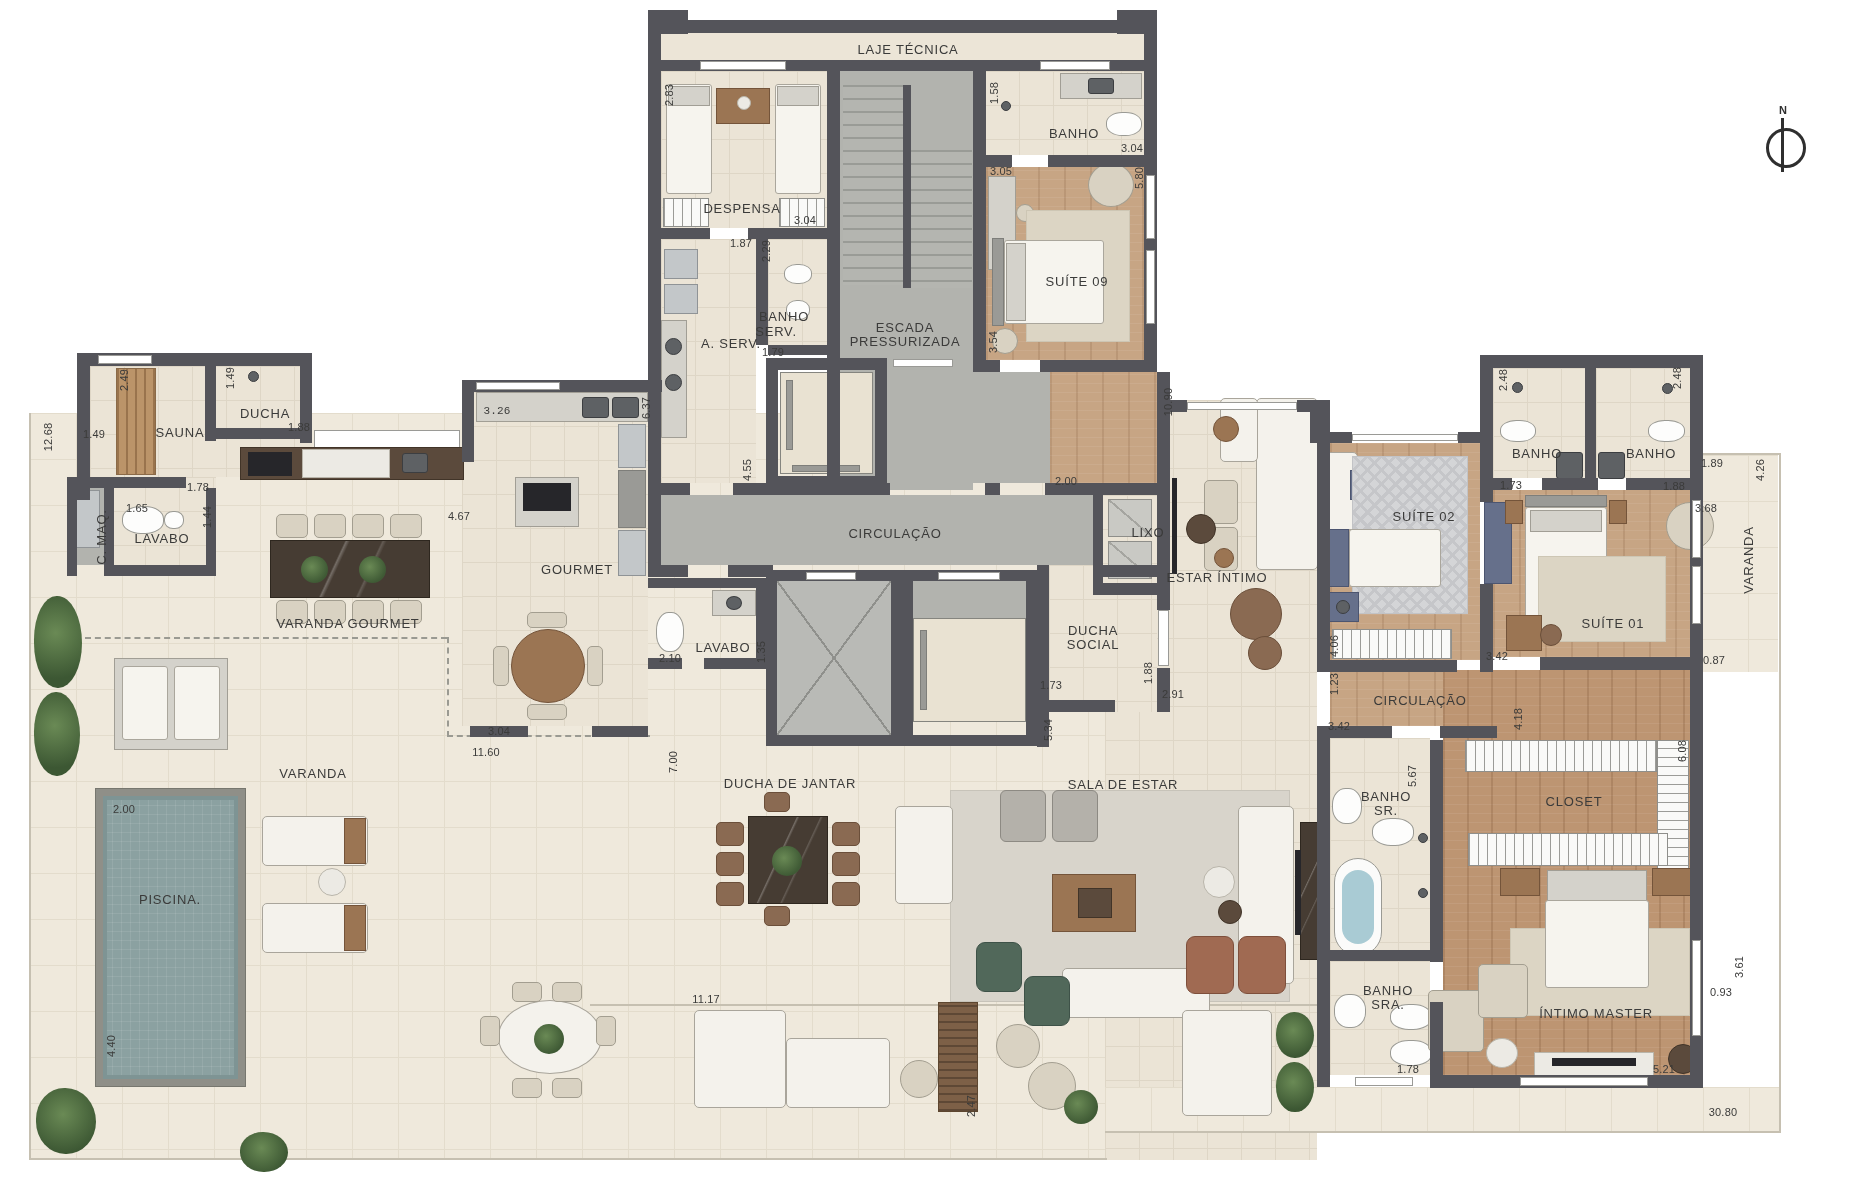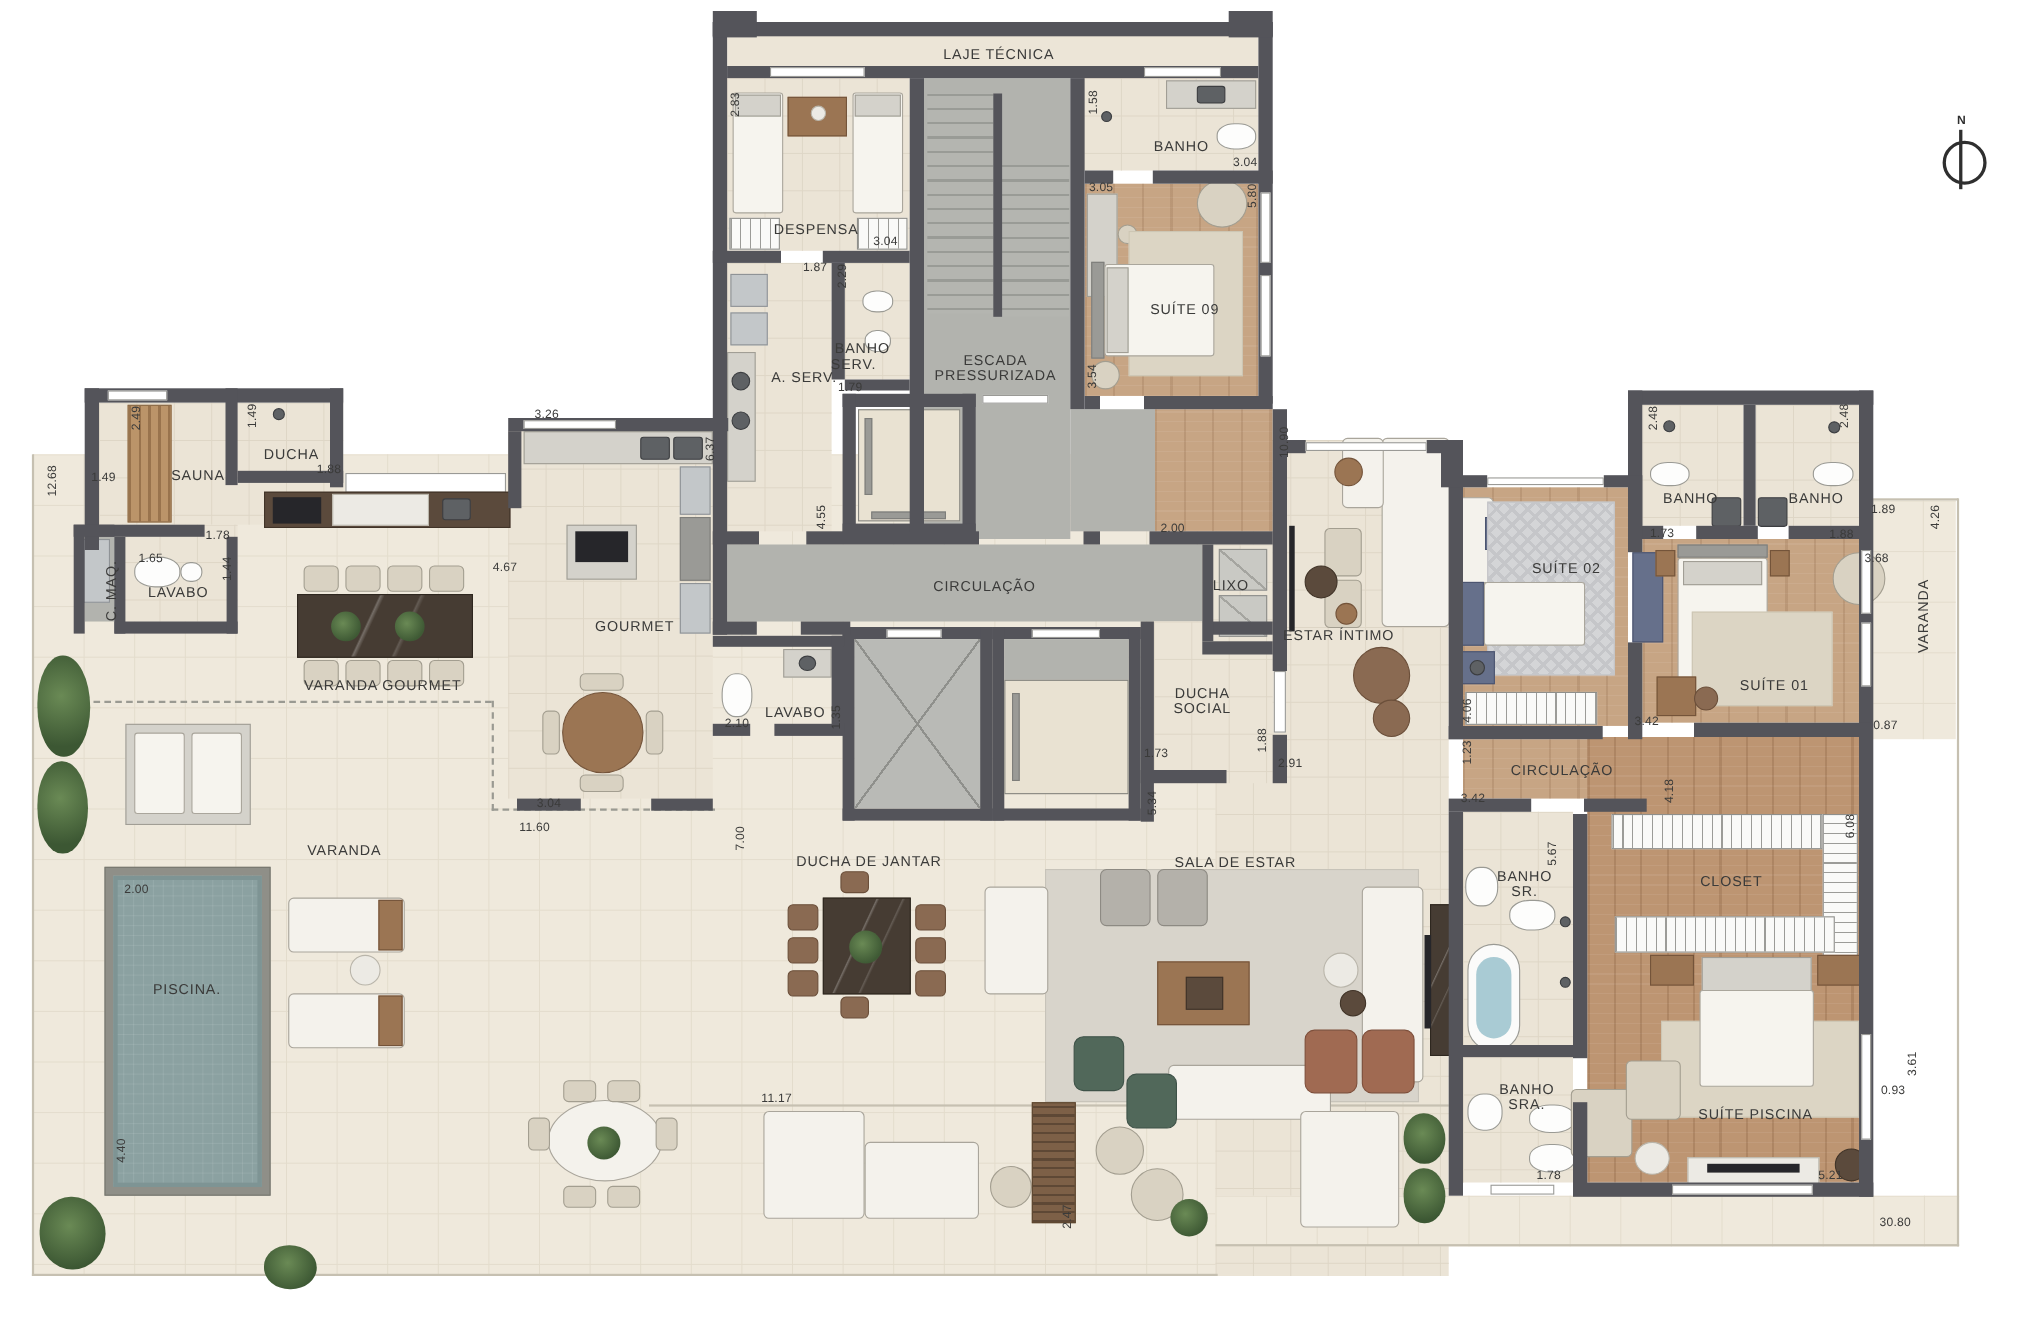--- a/index.html
+++ b/index.html
@@ -406,60 +406,60 @@
     <span class="lbl" style="left: 731px; top: 343px;">A. SERV.</span>
     <span class="lbl" style="left: 905px; top: 327px;">ESCADA</span>
     <span class="lbl" style="left: 905px; top: 341px;">PRESSURIZADA</span>
     <span class="lbl" style="left: 180px; top: 432px;">SAUNA</span>
     <span class="lbl" style="left: 265px; top: 413px;">DUCHA</span>
     <span class="lbl r90" style="left: 101px; top: 537px;">C. MAQ.</span>
     <span class="lbl" style="left: 162px; top: 538px;">LAVABO</span>
     <span class="lbl" style="left: 348px; top: 623px;">VARANDA GOURMET</span>
     <span class="lbl" style="left: 577px; top: 569px;">GOURMET</span>
     <span class="lbl" style="left: 895px; top: 533px;">CIRCULAÇÃO</span>
-    <span class="lbl" style="left: 1119px; top: 532px;">LIXO</span>
+    <span class="lbl" style="left: 1148px; top: 532px;">LIXO</span>
     <span class="lbl" style="left: 1217px; top: 577px;">ESTAR ÍNTIMO</span>
     <span class="lbl" style="left: 1093px; top: 630px;">DUCHA</span>
     <span class="lbl" style="left: 1093px; top: 644px;">SOCIAL</span>
     <span class="lbl" style="left: 723px; top: 647px;">LAVABO</span>
     <span class="lbl" style="left: 790px; top: 783px;">DUCHA DE JANTAR</span>
     <span class="lbl" style="left: 1123px; top: 784px;">SALA DE ESTAR</span>
     <span class="lbl" style="left: 313px; top: 773px;">VARANDA</span>
     <span class="lbl" style="left: 170px; top: 899px;">PISCINA.</span>
     <span class="lbl" style="left: 1424px; top: 516px;">SUÍTE 02</span>
     <span class="lbl" style="left: 1537px; top: 453px;">BANHO</span>
     <span class="lbl" style="left: 1651px; top: 453px;">BANHO</span>
     <span class="lbl" style="left: 1613px; top: 623px;">SUÍTE 01</span>
     <span class="lbl r90" style="left: 1748px; top: 560px;">VARANDA</span>
     <span class="lbl" style="left: 1420px; top: 700px;">CIRCULAÇÃO</span>
     <span class="lbl" style="left: 1386px; top: 796px;">BANHO</span>
     <span class="lbl" style="left: 1386px; top: 810px;">SR.</span>
     <span class="lbl" style="left: 1574px; top: 801px;">CLOSET</span>
     <span class="lbl" style="left: 1388px; top: 990px;">BANHO</span>
     <span class="lbl" style="left: 1388px; top: 1004px;">SRA.</span>
-    <span class="lbl" style="left: 1596px; top: 1013px;">SUÍTE PISCINA</span>
+    <span class="lbl" style="left: 1596px; top: 1013px;">ÍNTIMO MASTER</span>
     <span class="lbl dim r90" style="left: 669px; top: 95px;">2.83</span>
     <span class="lbl dim r90" style="left: 994px; top: 93px;">1.58</span>
     <span class="lbl dim" style="left: 1132px; top: 148px;">3.04</span>
     <span class="lbl dim" style="left: 1001px; top: 171px;">3.05</span>
     <span class="lbl dim r90" style="left: 1139px; top: 178px;">5.80</span>
     <span class="lbl dim" style="left: 805px; top: 220px;">3.04</span>
     <span class="lbl dim" style="left: 741px; top: 243px;">1.87</span>
     <span class="lbl dim r90" style="left: 766px; top: 251px;">2.29</span>
     <span class="lbl dim" style="left: 773px; top: 352px;">1.79</span>
     <span class="lbl dim r90" style="left: 993px; top: 342px;">3.54</span>
     <span class="lbl dim r90" style="left: 124px; top: 380px;">2.49</span>
     <span class="lbl dim r90" style="left: 230px; top: 378px;">1.49</span>
     <span class="lbl dim r90" style="left: 48px; top: 437px;">12.68</span>
     <span class="lbl dim" style="left: 94px; top: 434px;">1.49</span>
     <span class="lbl dim" style="left: 299px; top: 427px;">1.88</span>
     <span class="lbl dim" style="left: 198px; top: 487px;">1.78</span>
     <span class="lbl dim" style="left: 137px; top: 508px;">1.65</span>
     <span class="lbl dim r90" style="left: 207px; top: 517px;">1.44</span>
-    <span class="lbl dim" style="left: 497px; top: 377px;">3.26</span>
+    <span class="lbl dim" style="left: 497px; top: 411px; font-family: Liberation Mono, monospace;">3.26</span>
     <span class="lbl dim r90" style="left: 646px; top: 408px;">6.37</span>
     <span class="lbl dim" style="left: 459px; top: 516px;">4.67</span>
     <span class="lbl dim r90" style="left: 747px; top: 470px;">4.55</span>
     <span class="lbl dim" style="left: 1066px; top: 481px;">2.00</span>
     <span class="lbl dim r90" style="left: 1168px; top: 402px;">10.90</span>
     <span class="lbl dim" style="left: 670px; top: 658px;">2.10</span>
     <span class="lbl dim r90" style="left: 761px; top: 652px;">1.35</span>
     <span class="lbl dim" style="left: 1051px; top: 685px;">1.73</span>
     <span class="lbl dim r90" style="left: 1148px; top: 673px;">1.88</span>
     <span class="lbl dim" style="left: 1173px; top: 694px;">2.91</span>

